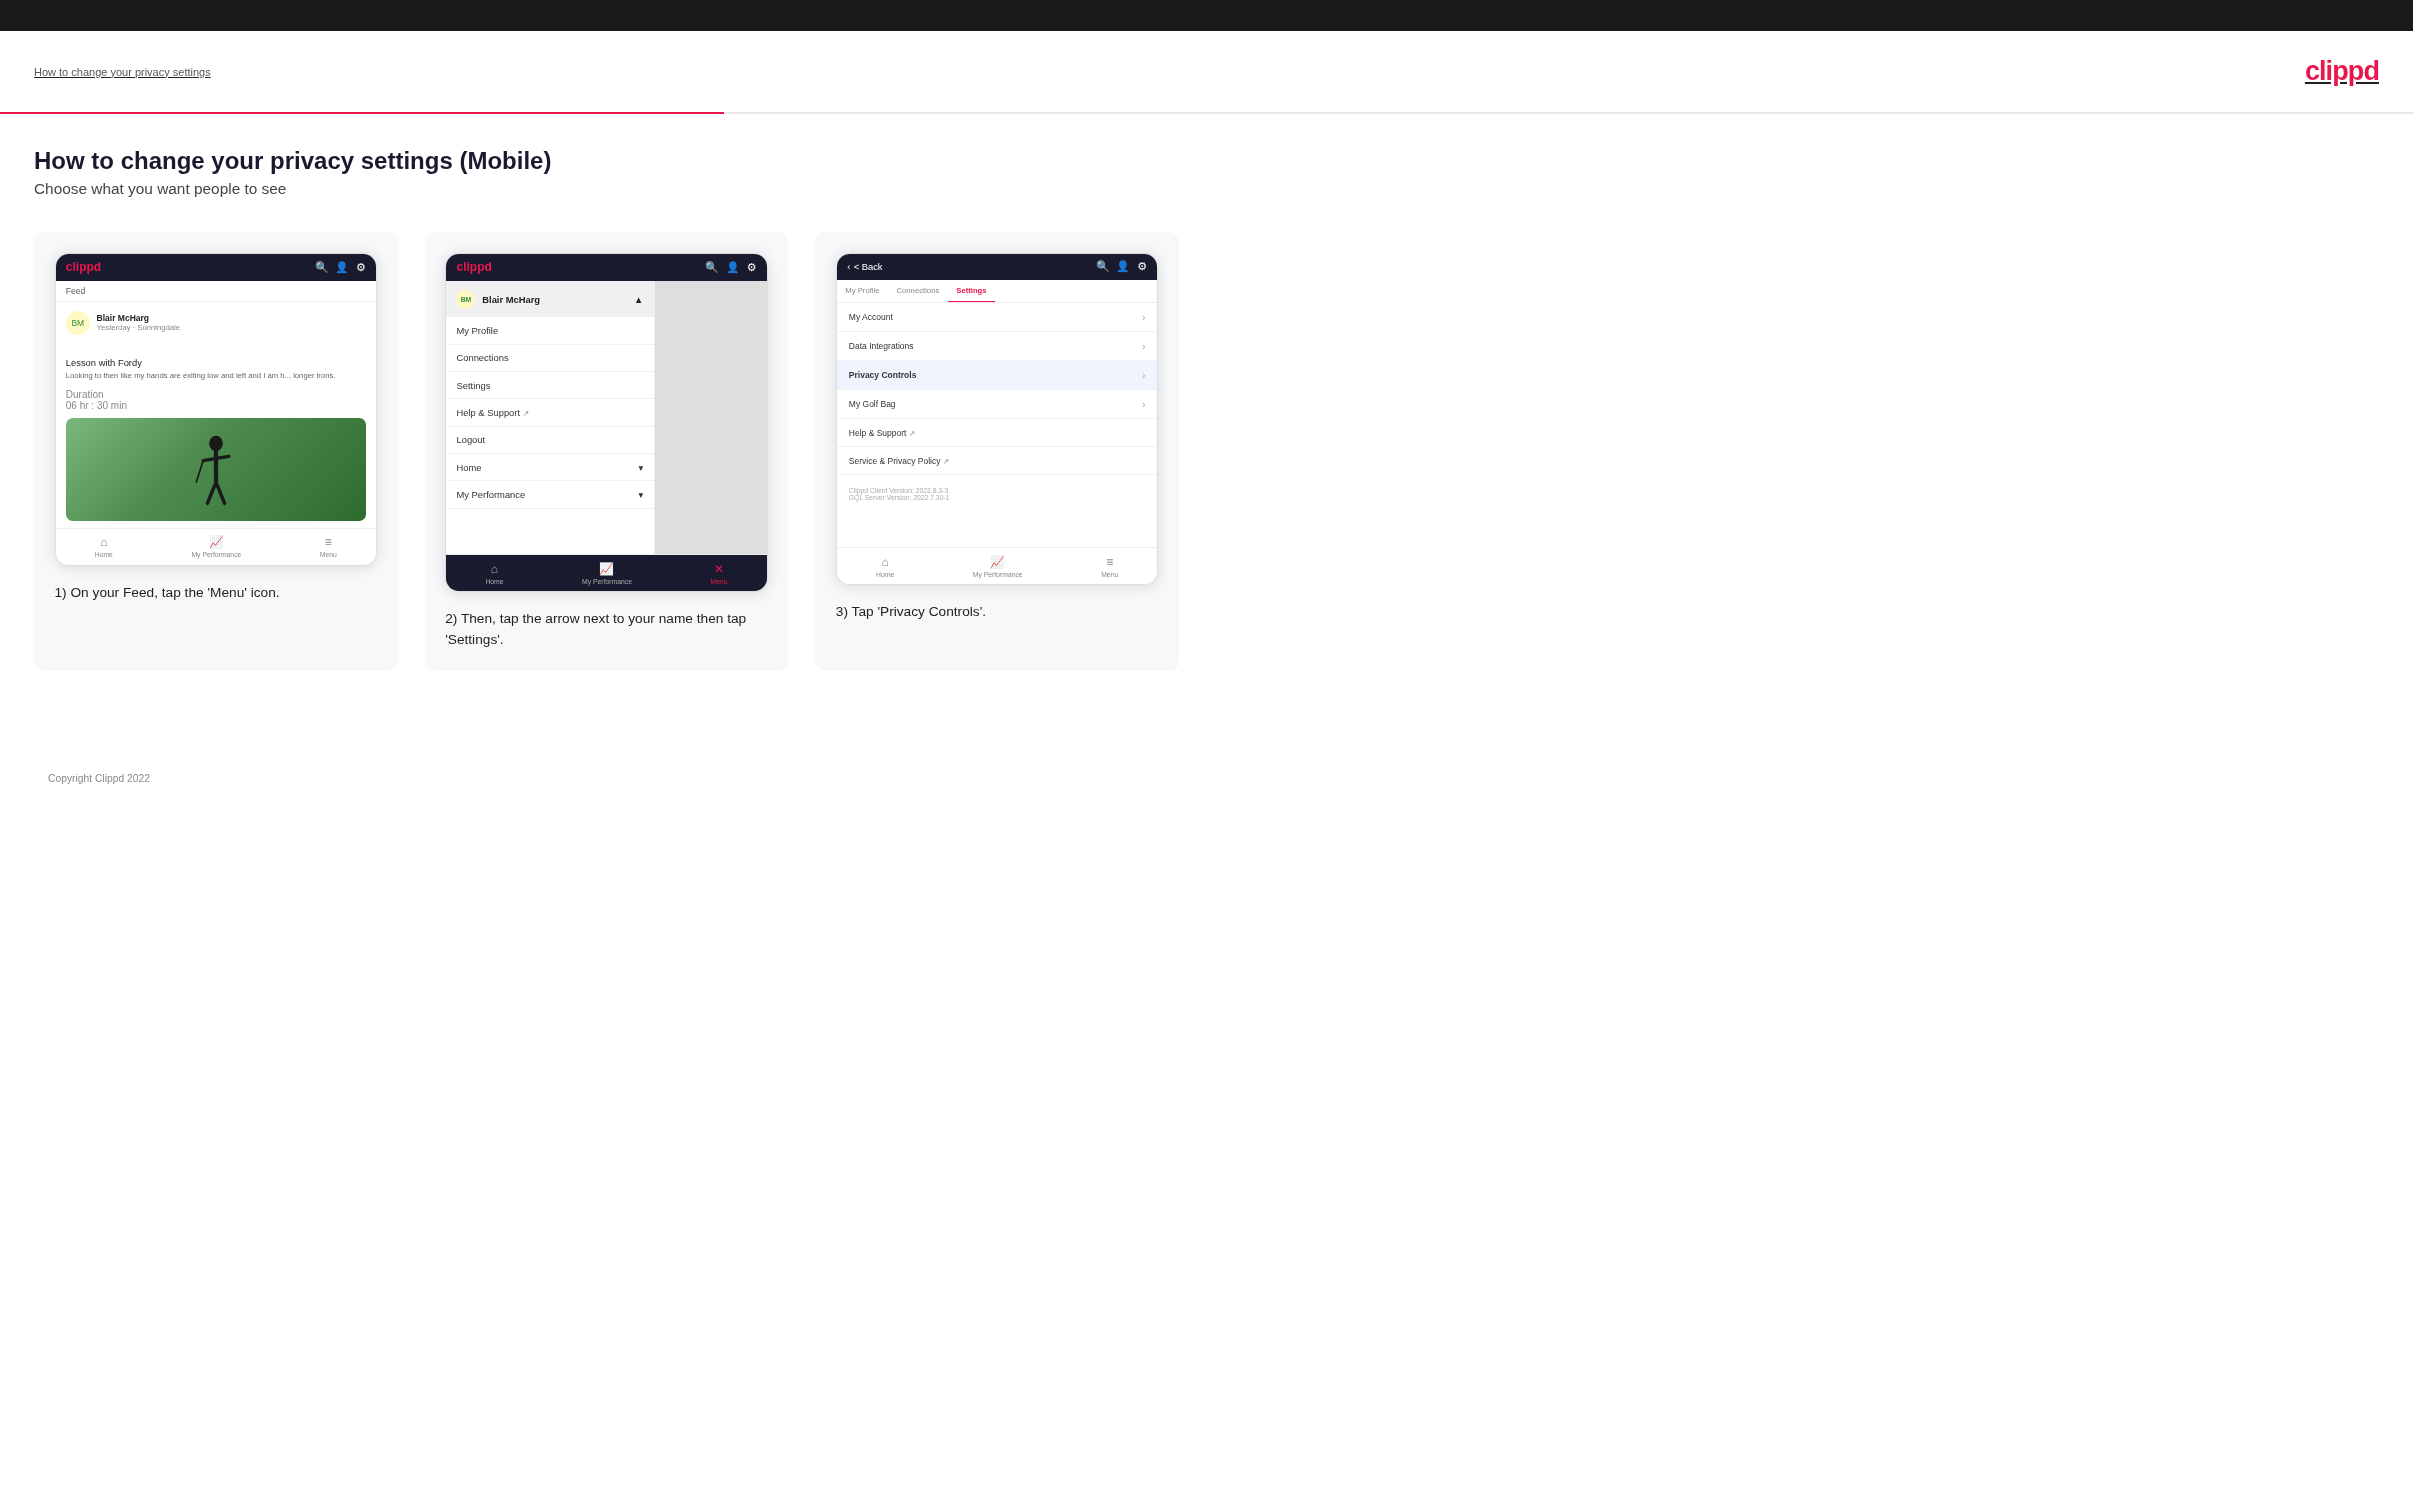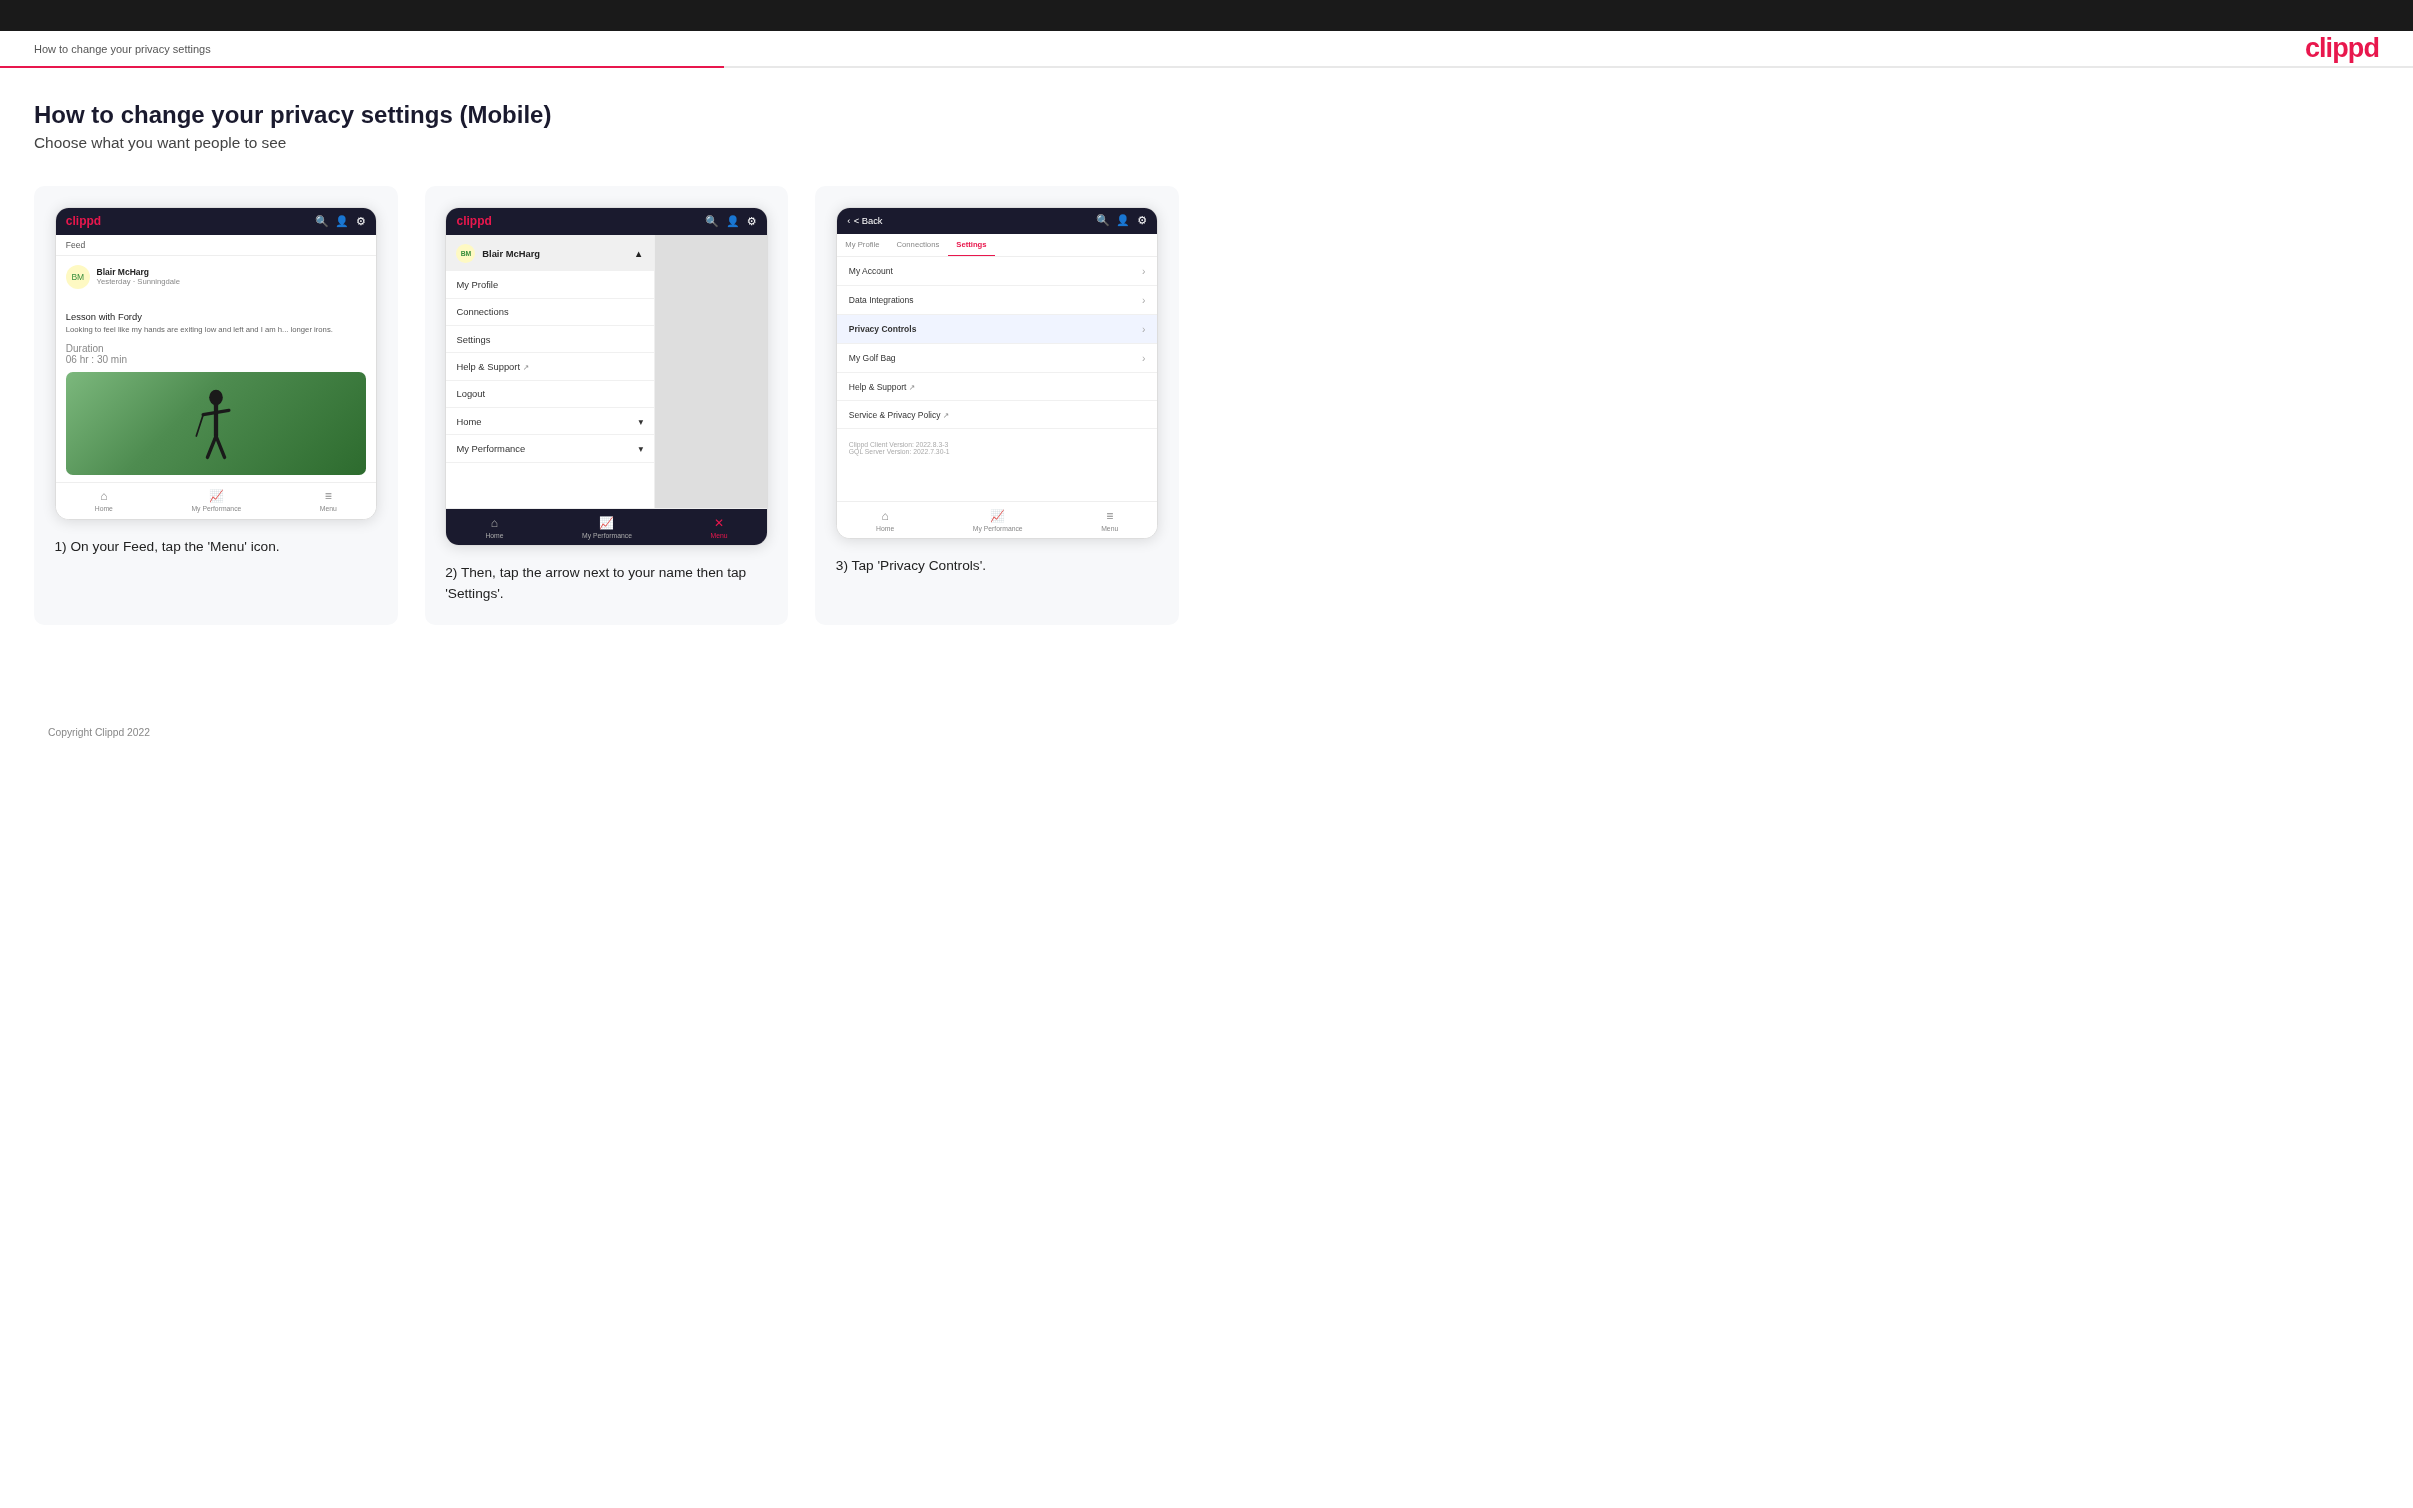--- a/index.html
+++ b/index.html
@@ -15,23 +15,24 @@
       background: #1a1a1a;
       height: 31px;
       width: 100%;
     }
 
     
     .header {
       display: flex;
       align-items: center;
       justify-content: space-between;
-      padding: 2px 34px;
+      padding: 25px 34px;
       border-bottom: 1.7px solid #e8e8e8;
       position: relative;
+      text-decoration: underline;
     }
     .header::after {
       content: '';
       position: absolute;
       bottom: -1.7px;
       left: 0;
       right: 0;
       height: 1.7px;
       background: linear-gradient(to right, #e8174d 0%, #e8174d 30%, #e8e8e8 30%);
     }
@@ -401,21 +402,21 @@
           <div class="post-user">
             <div class="avatar-circle">BM</div>
             <div>
               <div class="post-name">Blair McHarg</div>
               <div class="post-meta">Yesterday · Sunningdale</div>
             </div>
           </div>
         </div>
         <div class="post-content">
           <div class="lesson-title">Lesson with Fordy</div>
-          <div class="lesson-desc">Looking to feel like my hands are exiting low and left and I am h... longer irons.</div>
+          <div class="lesson-desc">Looking to then like my hands are exiting low and left and I am h... longer irons.</div>
           <div class="lesson-duration">
             <span>Duration</span><br>
             <span>06 hr : 30 min</span>
           </div>
 
           <div class="golf-img">
             <svg class="golfer-silhouette" viewBox="0 0 50 90" fill="none" xmlns="http://www.w3.org/2000/svg">
 
               <ellipse cx="25" cy="10" rx="8" ry="9" fill="#1a1a1a"></ellipse>
               <line x1="25" y1="19" x2="25" y2="55" stroke="#1a1a1a" stroke-width="5" stroke-linecap="round"></line>

